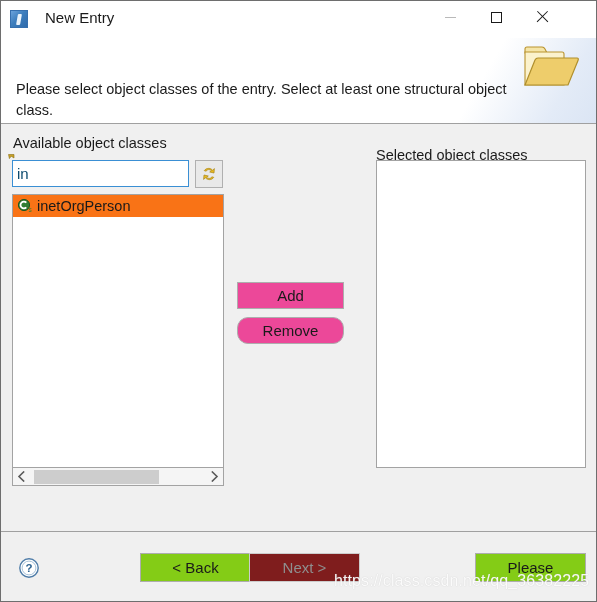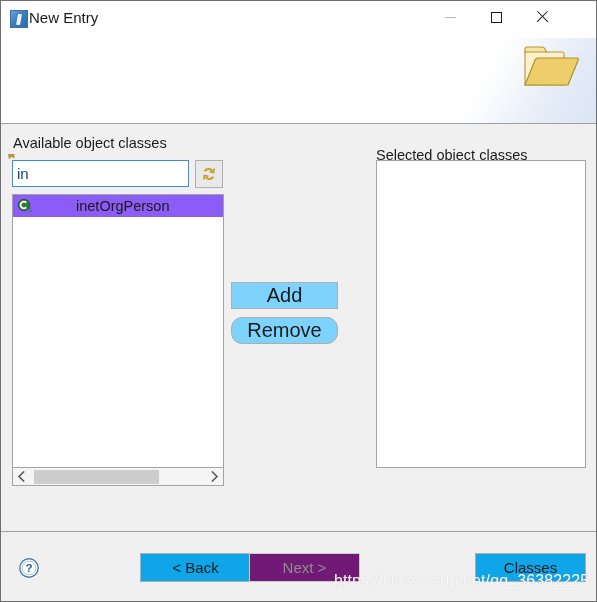--- a/index.html
+++ b/index.html
@@ -44,21 +44,21 @@
     content: "";
     position: absolute;
     left: 6px; top: 3px;
     width: 4px; height: 11px;
     background: #eaf3fb;
     transform: skewX(-10deg);
     border-radius: 1px;
   }
   .title-text {
     position: absolute;
-    left: 28px; top: 8px;
+    left: 44px; top: 8px;
     font-size: 15px;
     color: #1a1a1a;
     white-space: nowrap;
   }
   .winbtn {
     position: absolute;
     top: 0;
     width: 46px;
     height: 32px;
     display: flex;
@@ -211,22 +211,21 @@
     display: flex;
     align-items: center;
     height: 22px;
     padding-left: 4px;
     font-size: 14.5px;
     color: #1a1a1a;
     cursor: default;
     white-space: nowrap;
   }
   .list-row.selected {
-    background: #8b5cf6;
-    gap: 39px;
+    background: #f97316;
   }
   .oc-icon {
     width: 16px; height: 16px;
     margin-right: 4px;
     flex: 0 0 auto;
   }
 
   
   #hscroll {
     position: absolute;
@@ -256,28 +255,28 @@
     position: absolute;
     left: 4px; top: 1px;
     width: 125px; height: 14px;
     background: #cdcdcd;
     cursor: pointer;
   }
 
   
   .mid-button {
     position: absolute;
-    left: 230px;
+    left: 236px;
     width: 107px;
     height: 27px;
-    background: #7dd3fc;
+    background: #ec4899;
     border: 1px solid #adadad;
     box-sizing: border-box;
     font-family: "Liberation Sans", sans-serif;
-    font-size: 20px;
+    font-size: 15px;
     color: #1a1a1a;
     cursor: pointer;
     padding: 0;
   }
   #btn-add    { top: 158px; }
   #btn-remove { top: 193px; border-radius: 11px; }
 
   
   #footer {
     position: absolute;
@@ -292,29 +291,29 @@
     width: 22px; height: 22px;
     cursor: pointer;
   }
   .foot-button {
     position: absolute;
     top: 20px;
     width: 111px;
     height: 29px;
     border: 1px solid #adadad;
     box-sizing: border-box;
-    background: #0ea5e9;
+    background: #84cc16;
     font-family: "Liberation Sans", sans-serif;
     font-size: 15px;
     color: #1a1a1a;
     cursor: pointer;
     padding: 0;
   }
   .foot-button.disabled {
-    background: #701a75;
+    background: #7f1d1d;
     border-color: #cccccc;
     color: #8f8f8f;
     cursor: default;
   }
   #btn-back   { left: 139px; }
   #btn-next   { left: 248px; }
   #btn-finish { left: 360px; }
   #btn-cancel { left: 474px; }
 
   
@@ -344,20 +343,21 @@
     </div>
     <div class="winbtn" id="btn-max">
       <span class="glyph-max"></span>
     </div>
     <div class="winbtn" id="btn-close">
       <span class="glyph-close"></span>
     </div>
   </div>
 
   <div id="header">
+    <div class="header-desc">Please select object classes of the entry. Select at least one structural object class.</div>
     <svg class="folder-icon" viewBox="0 0 64 54">
       <path d="M7 10 L7 6 Q7 4 9 4 L24 4 Q26 4 27 6 L29 10 Z" fill="#f5e5a8" stroke="#b9932e" stroke-width="1.1"></path>
       <path d="M7 9 L44 9 Q46 9 46 11 L46 42 L7 42 Z" fill="#fbf2cd" stroke="#b9932e" stroke-width="1.1"></path>
       <path d="M7 42 L17 17 Q18 15 20 15 L59 15 Q61 15 60 17.5 L50 42 Z" fill="#eecd6b" stroke="#b08f2c" stroke-width="1.2"></path>
     </svg>
   </div>
 
   <div id="body">
 
     <div class="col-label" id="label-available">Available object classes</div>
@@ -411,17 +411,17 @@
 
   <div id="footer">
     <svg id="help-icon" viewBox="0 0 22 22">
       <circle cx="11" cy="11" r="9.2" fill="#ffffff" stroke="#4e7ca8" stroke-width="1.4"></circle>
       <circle cx="11" cy="11" r="6.9" fill="none" stroke="#9dbad4" stroke-width="0.9"></circle>
       <text x="11" y="15.3" text-anchor="middle" font-family="'Liberation Sans', sans-serif" font-size="11.5" font-weight="bold" fill="#2d6391">?</text>
     </svg>
 
     <button class="foot-button" id="btn-back">&lt; Back</button>
     <button class="foot-button disabled" id="btn-next" disabled="">Next &gt;</button>
-    <button class="foot-button" id="btn-cancel">Classes</button>
+    <button class="foot-button" id="btn-cancel">Please</button>
   </div>
 
   <div id="watermark">https://class.csdn.net/qq_36382225</div>
 </div>
 
 </body></html>

